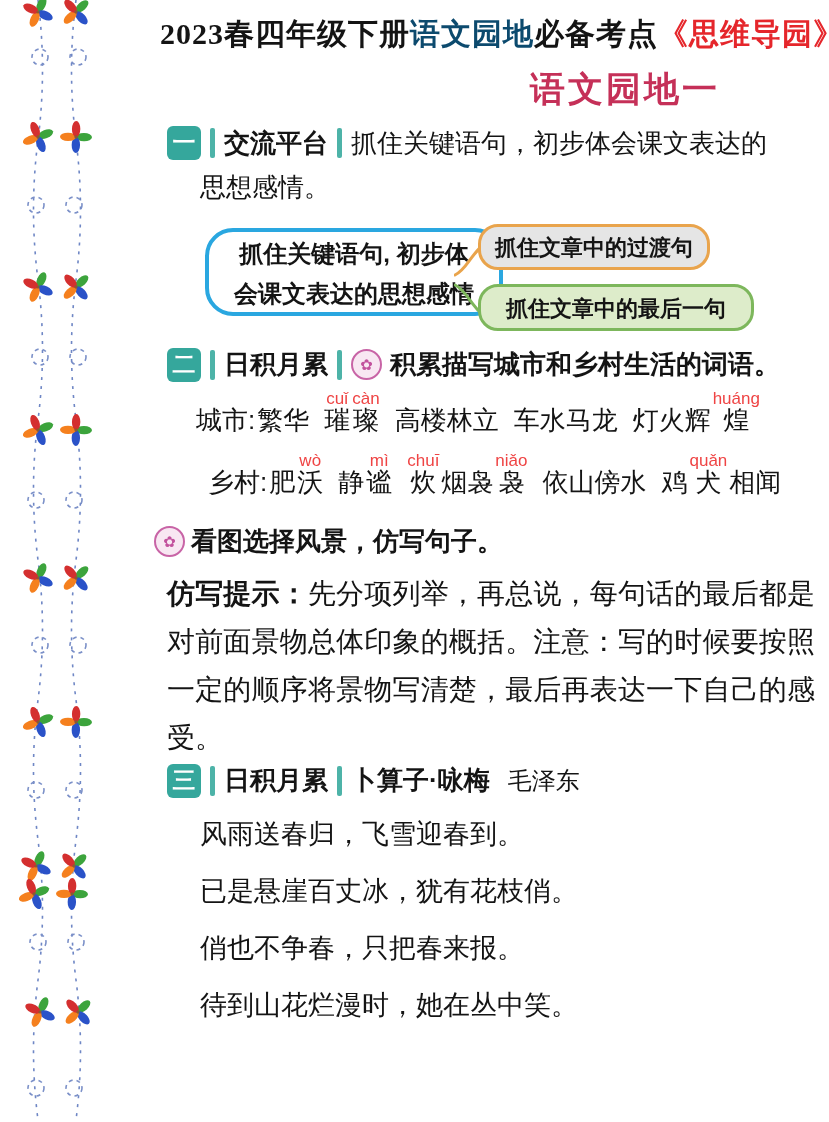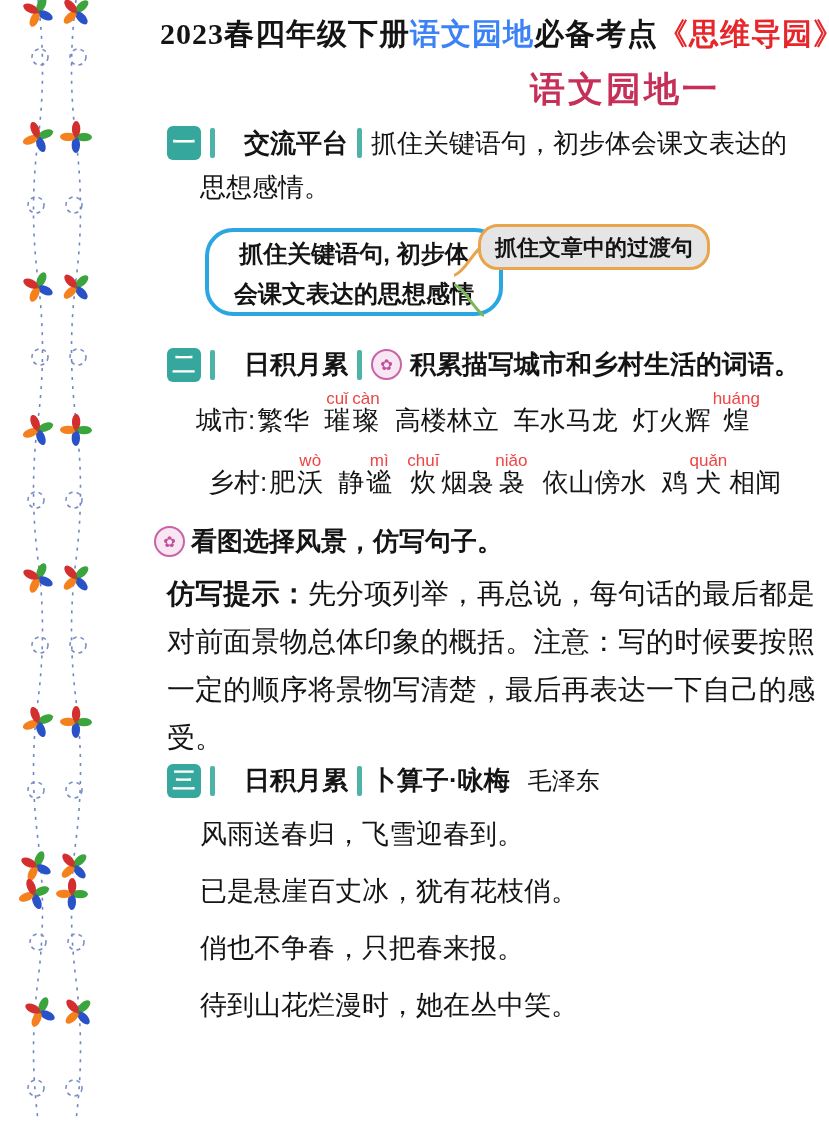--- a/index.html
+++ b/index.html
@@ -7,32 +7,32 @@
     width:829px;height:1122px;position:relative;background:#ffffff;
     font-family:"Liberation Sans",sans-serif;color:#141414;overflow:hidden;
   }
   .decor{position:absolute;left:0;top:0;}
   .content{position:absolute;left:160px;top:0;width:668px;height:1122px;}
   .abs{position:absolute;}
 
   
   .doc-title{top:14px;left:0;width:608px;text-align:center;white-space:nowrap;
     font-family:"Liberation Serif",serif;font-weight:700;font-size:30px;letter-spacing:1px;}
-  .t-blue{color:#3b82f6;}
+  .t-blue{color:#0c4a6e;}
   .t-red{color:#e5262b;}
   .page-title{top:66px;left:0;width:560px;text-align:right;
     font-family:"Liberation Serif",serif;font-weight:700;font-size:35px;color:#c53058;letter-spacing:3px;}
 
   
   .badge{display:inline-block;width:34px;height:34px;background:#35a79c;border-radius:6px;
     color:#ffffff;font-weight:700;font-size:23px;line-height:34px;text-align:center;
     vertical-align:middle;font-family:"Liberation Serif",serif;}
   .vbar{display:inline-block;width:5px;height:30px;background:#4db3a8;border-radius:2px;
     vertical-align:middle;margin:0 9px;}
-  .sec-label{font-weight:700;font-size:26px;vertical-align:middle;margin-left:20px;}
+  .sec-label{font-weight:700;font-size:26px;vertical-align:middle;}
   .sec-desc{font-size:26px;vertical-align:middle;}
   .seal{display:inline-block;width:27px;height:27px;border:2px solid #c864a6;border-radius:50%;
     background:#f8e7f2;color:#c2519d;font-size:15px;line-height:27px;text-align:center;
     vertical-align:middle;margin-right:8px;}
 
   .sec1{top:120px;left:7px;white-space:nowrap;line-height:44px;}
   .sec1-line2{font-size:26px;margin-left:33px;line-height:44px;}
 
   
   .mindmap{top:222px;left:0;width:668px;height:122px;}
@@ -139,20 +139,21 @@
   <div class="abs mindmap">
     <div class="mm-root">
       <div>抓住关键语句, 初步体</div>
       <div>会课文表达的思想感情</div>
     </div>
     <svg class="abs mm-links" width="30" height="100">
       <path d="M1,45 C12,40 16,26 29,15" fill="none" stroke="#e9a44c" stroke-width="3" stroke-linecap="round"></path>
       <path d="M1,55 C12,60 16,74 29,85" fill="none" stroke="#7db75c" stroke-width="3" stroke-linecap="round"></path>
     </svg>
     <div class="mm-bubble mm-b1">抓住文章中的过渡句</div>
+    <div class="mm-bubble mm-b2">抓住文章中的最后一句</div>
   </div>
 
   <div class="abs sec2">
     <span class="badge">二</span><span class="vbar"></span><span class="sec-label">日积月累</span><span class="vbar"></span><span class="seal">✿</span><span class="bold-26">积累描写城市和乡村生活的词语。</span>
   </div>
 
   <div class="abs word-line city-line"><ruby><span>城市:</span><rt></rt></ruby><ruby class="gap"><span>繁华</span><rt></rt></ruby><ruby><span>璀</span><rt>cuǐ</rt></ruby><ruby class="gap"><span>璨</span><rt>càn</rt></ruby><ruby class="gap"><span>高楼林立</span><rt></rt></ruby><ruby class="gap"><span>车水马龙</span><rt></rt></ruby><ruby><span>灯火辉</span><rt></rt></ruby><ruby><span>煌</span><rt>huáng</rt></ruby></div>
   <div class="abs word-line village-line"><ruby><span>乡村:</span><rt></rt></ruby><ruby><span>肥</span><rt></rt></ruby><ruby class="gap"><span>沃</span><rt>wò</rt></ruby><ruby><span>静</span><rt></rt></ruby><ruby class="gap"><span>谧</span><rt>mì</rt></ruby><ruby><span>炊</span><rt>chuī</rt></ruby><ruby><span>烟袅</span><rt></rt></ruby><ruby class="gap"><span>袅</span><rt>niǎo</rt></ruby><ruby class="gap"><span>依山傍水</span><rt></rt></ruby><ruby><span>鸡</span><rt></rt></ruby><ruby><span>犬</span><rt>quǎn</rt></ruby><ruby><span>相闻</span><rt></rt></ruby></div>
 
   <div class="abs task2">

